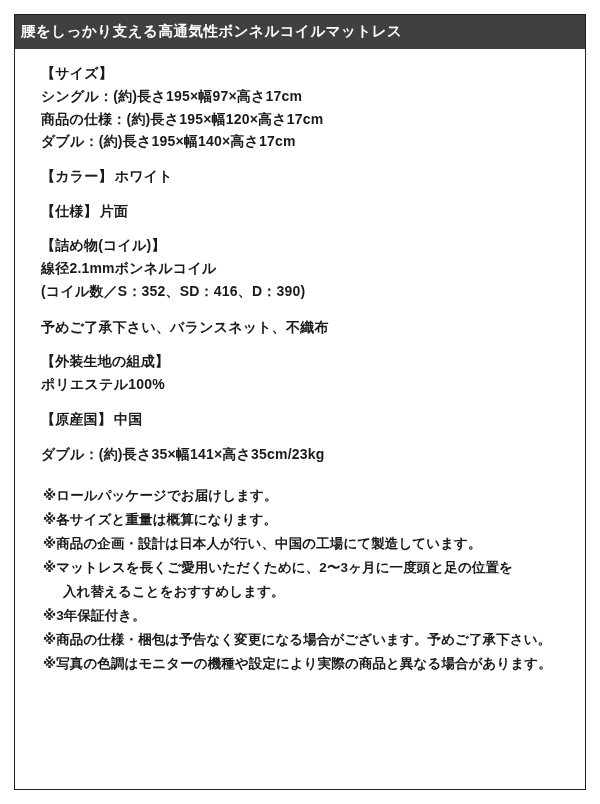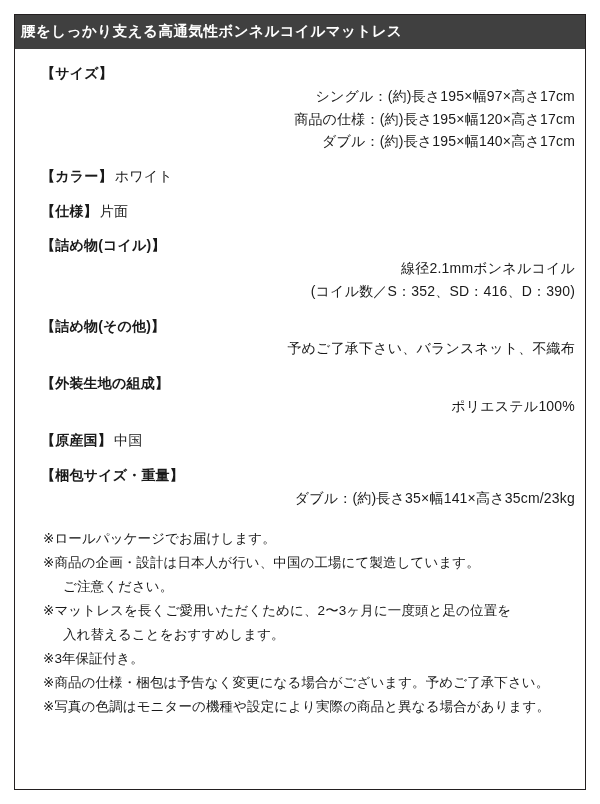--- a/index.html
+++ b/index.html
@@ -46,37 +46,36 @@
   .spec-group {
     margin-bottom: 13px;
   }
   .spec-head {
     font-size: 14px;
     font-weight: bold;
     line-height: 1.55;
     letter-spacing: 0.2px;
   }
   .spec-head .inline-val {
-    font-weight: normal;
+    font-weight: bold;
     padding-left: 2px;
   }
   .spec-line {
     font-size: 14px;
-    font-weight: normal;
+    font-weight: bold;
     line-height: 1.62;
     letter-spacing: 0.2px;
-    text-align: right;
   }
   .notes {
     margin-top: 18px;
     padding-left: 2px;
   }
   .note-line {
     font-size: 13.5px;
-    font-weight: normal;
+    font-weight: bold;
     line-height: 1.78;
     letter-spacing: 0.1px;
   }
   .note-line.indent {
     padding-left: 20px;
   }
 </style>
 </head>
 <body>
 
@@ -110,50 +109,44 @@
 
       <div class="spec-group">
         <div class="spec-head">
           <span>【詰め物(コイル)】</span><span class="inline-val"></span>
         </div>
         <div class="spec-line">線径2.1mmボンネルコイル</div>
         <div class="spec-line">(コイル数／S：352、SD：416、D：390)</div>
       </div>
 
       <div class="spec-group">
-        <div class="spec-head">
-          <span>【詰め物(その他)】</span><span class="inline-val"></span>
-        </div>
         <div class="spec-line">予めご了承下さい、バランスネット、不織布</div>
       </div>
 
       <div class="spec-group">
         <div class="spec-head">
           <span>【外装生地の組成】</span><span class="inline-val"></span>
         </div>
         <div class="spec-line">ポリエステル100%</div>
       </div>
 
       <div class="spec-group">
         <div class="spec-head">
           <span>【原産国】</span><span class="inline-val">中国</span>
         </div>
       </div>
 
       <div class="spec-group">
-        <div class="spec-head">
-          <span>【梱包サイズ・重量】</span><span class="inline-val"></span>
-        </div>
         <div class="spec-line">ダブル：(約)長さ35×幅141×高さ35cm/23kg</div>
       </div>
 
       <div class="notes">
         <div class="note-line">※ロールパッケージでお届けします。</div>
+        <div class="note-line">※各サイズと重量は概算になります。</div>
         <div class="note-line">※商品の企画・設計は日本人が行い、中国の工場にて製造しています。</div>
-        <div class="note-line indent">ご注意ください。</div>
         <div class="note-line">※マットレスを長くご愛用いただくために、2〜3ヶ月に一度頭と足の位置を</div>
         <div class="note-line indent">入れ替えることをおすすめします。</div>
         <div class="note-line">※3年保証付き。</div>
         <div class="note-line">※商品の仕様・梱包は予告なく変更になる場合がございます。予めご了承下さい。</div>
         <div class="note-line">※写真の色調はモニターの機種や設定により実際の商品と異なる場合があります。</div>
       </div>
 
     </div>
   </div>
 </div>

